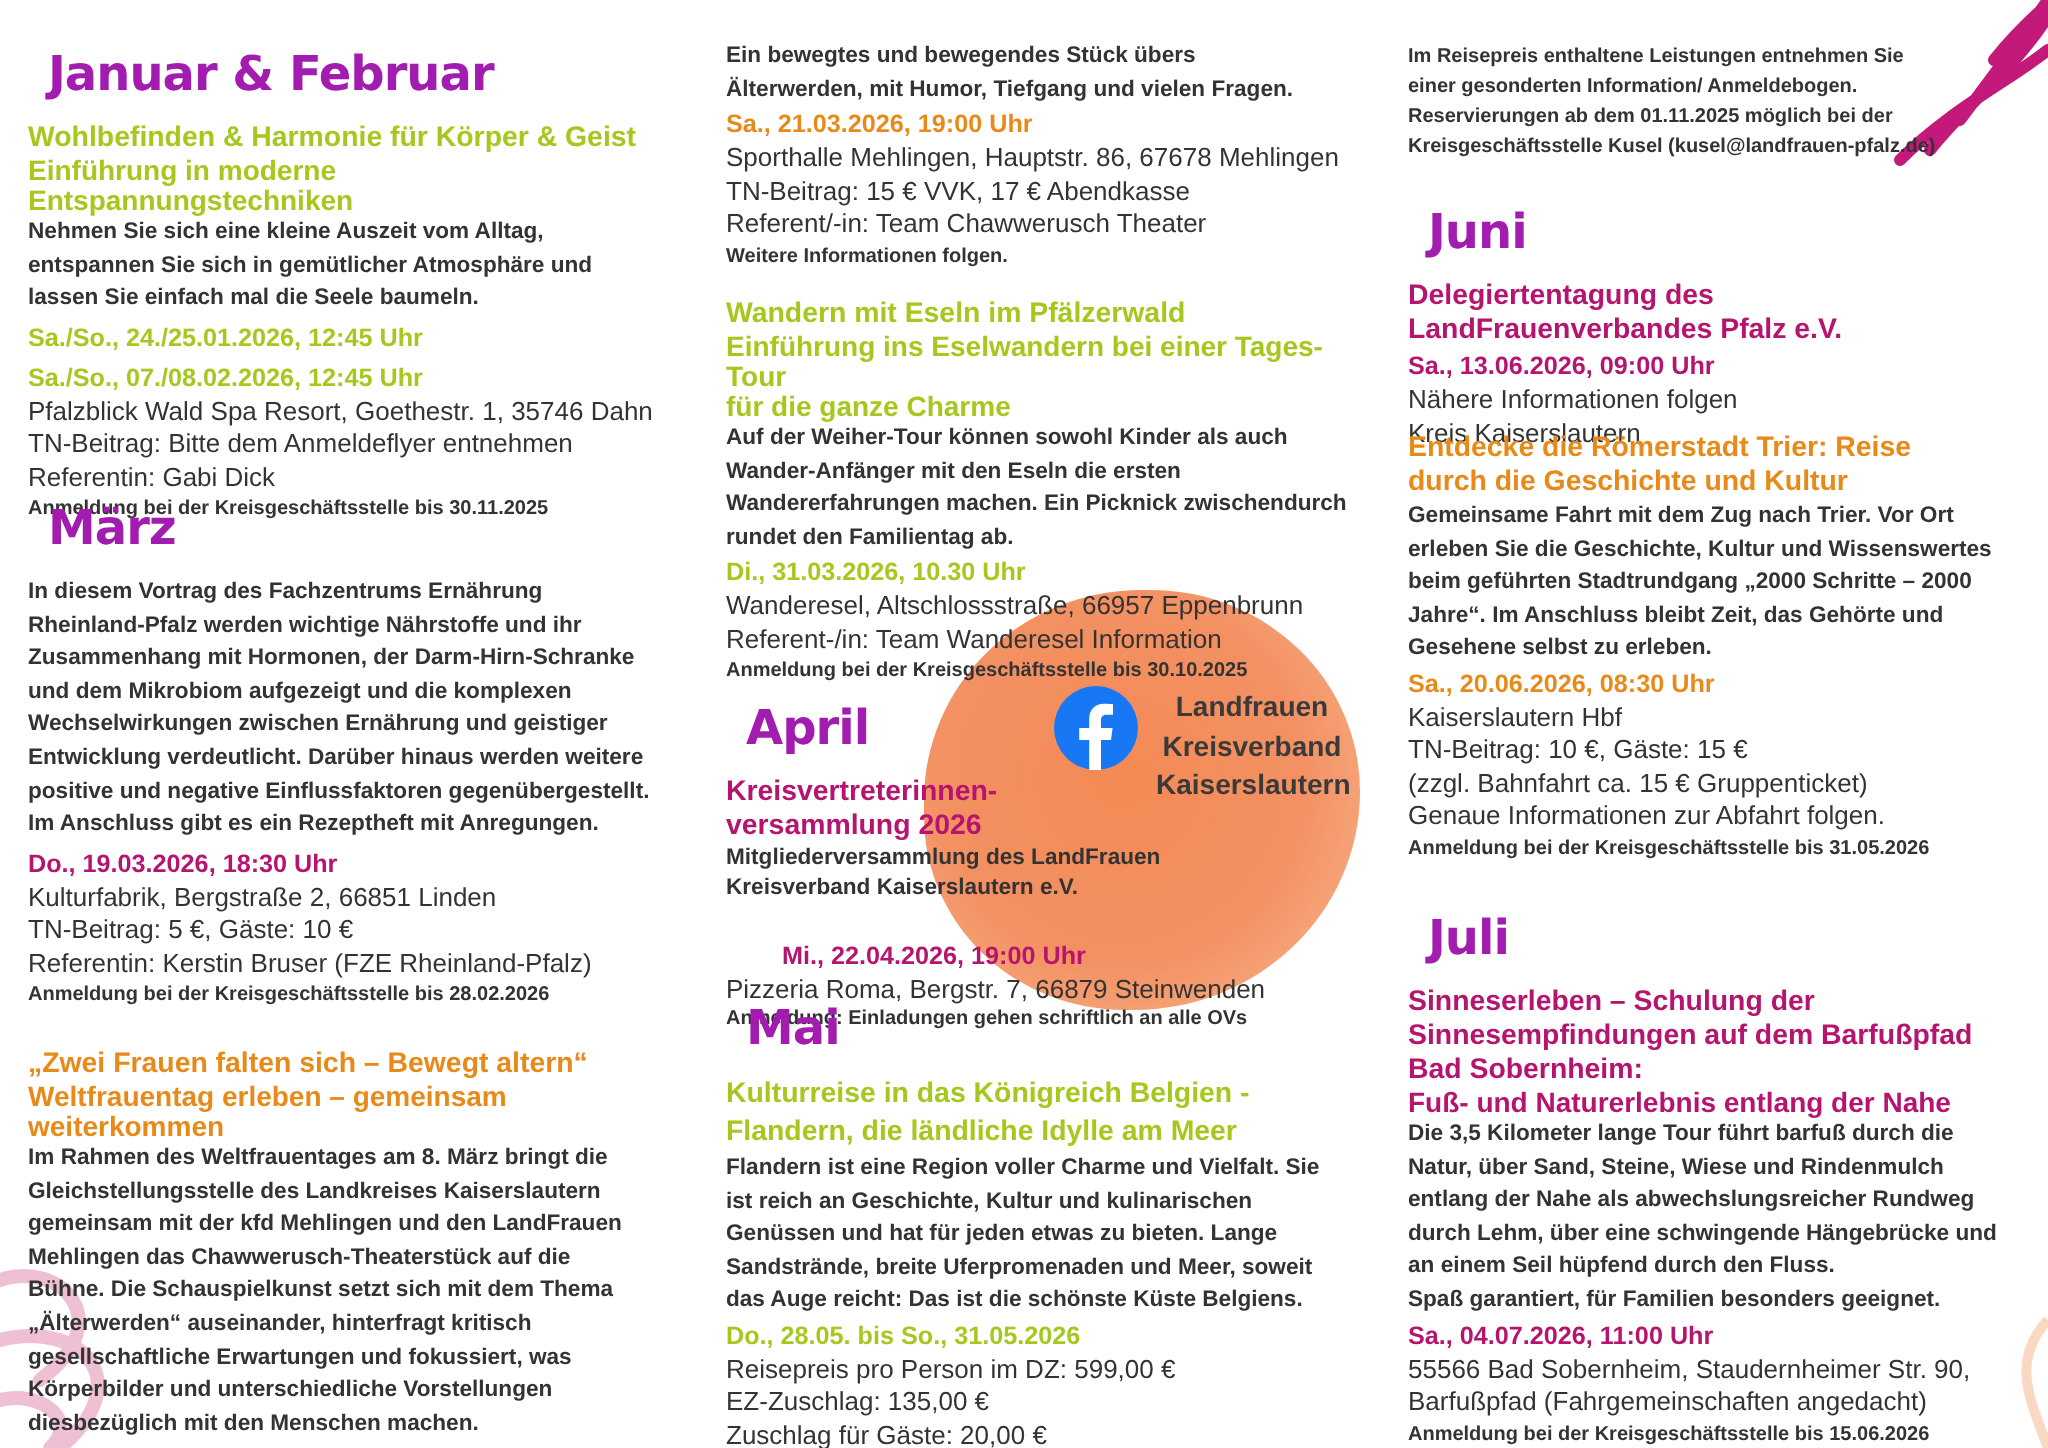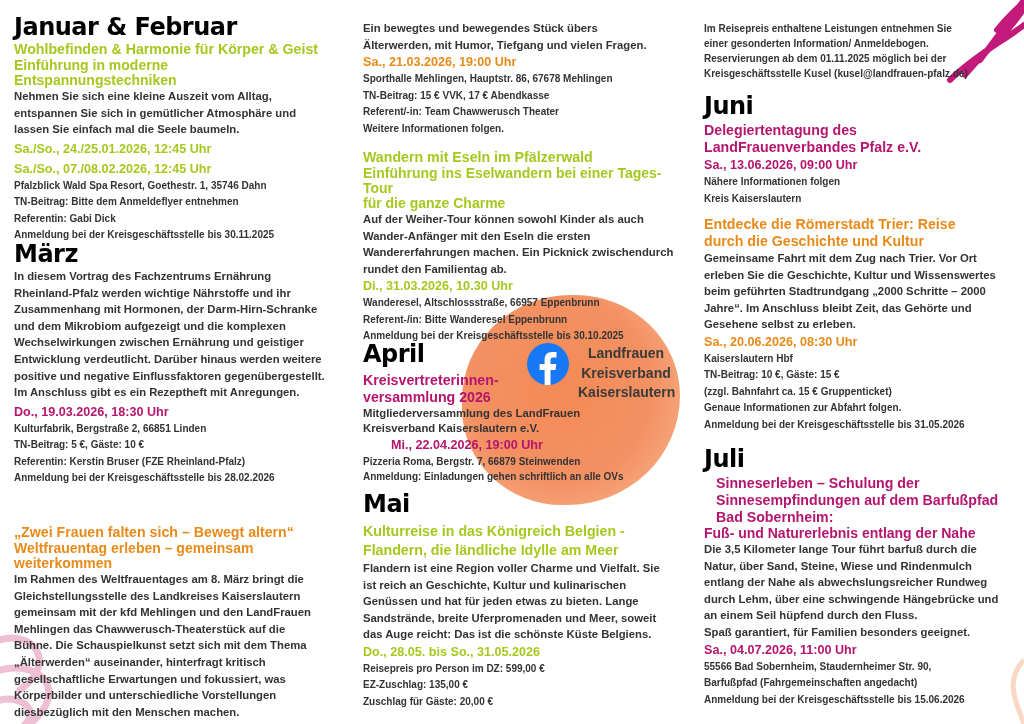--- a/index.html
+++ b/index.html
@@ -9,28 +9,28 @@
     font-family:"Liberation Sans", sans-serif;
     color:#333333;
   }
   .col { position:absolute; top:0; }
   #col1 { left:14px; width:320px; }
   #col2 { left:363px; width:320px; }
   #col3 { left:704px; width:300px; }
 
   .month {
     font-family:"DejaVu Sans", sans-serif;
-    font-weight:bold; font-size:24px; color:#000000;
-    line-height:28px; margin:0; letter-spacing:-0.5px;
+    font-weight:bold; font-size:24px; color:#a21caf;
+    line-height:28px; margin:10px; letter-spacing:-0.5px;
   }
   .title { font-weight:bold; font-size:14.2px; line-height:17px; margin:0; }
   .subtitle { font-weight:bold; font-size:14px; line-height:15px; margin:0; }
   .body { font-weight:bold; font-size:11.3px; line-height:16.6px; margin:0; color:#333; }
   .date { font-weight:bold; font-size:12.6px; line-height:17px; margin:1px 0 0 0; }
-  .info { font-weight:bold; font-size:10px; line-height:16.5px; margin:0; color:#333; }
+  .info { font-weight:normal; font-size:13px; line-height:16.5px; margin:0; color:#333; }
   .note { font-weight:bold; font-size:10px; line-height:15px; margin:0; color:#333; }
 
   .green { color:#a6c81e; }
   .magenta { color:#b5156e; }
   .orange { color:#e88a1a; }
 
   .block { position:absolute; left:0; width:100%; }
 
   
   #orange-blob {
@@ -151,35 +151,35 @@
       <span>für die ganze Charme</span>
     </p>
     <p class="body">
       <span>Auf der Weiher-Tour können sowohl Kinder als auch</span><br>
       <span>Wander-Anfänger mit den Eseln die ersten</span><br>
       <span>Wandererfahrungen machen. Ein Picknick zwischendurch</span><br>
       <span>rundet den Familientag ab.</span>
     </p>
     <p class="date green">Di., 31.03.2026, 10.30 Uhr</p>
     <p class="info">Wanderesel, Altschlossstraße, 66957 Eppenbrunn</p>
-    <p class="info">Referent-/in: Bitte Wanderesel Eppenbrunn</p>
+    <p class="info">Referent-/in: Team Wanderesel Information</p>
     <p class="note">Anmeldung bei der Kreisgeschäftsstelle bis 30.10.2025</p>
   </section>
 
   <section class="block" style="top:340px;">
     <h2 class="month">April</h2>
     <p class="title magenta" style="margin-top:4px;">
       <span>Kreisvertreterinnen-</span><br>
       <span>versammlung 2026</span>
     </p>
     <p class="body" style="line-height:15px;">
       <span>Mitgliederversammlung des LandFrauen</span><br>
       <span>Kreisverband Kaiserslautern e.V.</span>
     </p>
-    <p class="date magenta" style="margin-top:1px;padding-left:28px;">Mi., 22.04.2026, 19:00 Uhr</p>
+    <p class="date magenta" style="margin-top:18px;padding-left:28px;">Mi., 22.04.2026, 19:00 Uhr</p>
     <p class="info" style="line-height:15px;">Pizzeria Roma, Bergstr. 7, 66879 Steinwenden</p>
     <p class="note">Anmeldung: Einladungen gehen schriftlich an alle OVs</p>
   </section>
 
   <section class="block" style="top:490px;">
     <h2 class="month">Mai</h2>
     <p class="title green" style="margin-top:4px;line-height:19px;">
       <span>Kulturreise in das Königreich Belgien -</span><br>
       <span>Flandern, die ländliche Idylle am Meer</span>
     </p>
@@ -233,21 +233,21 @@
     <p class="date orange">Sa., 20.06.2026, 08:30 Uhr</p>
     <p class="info">Kaiserslautern Hbf</p>
     <p class="info">TN-Beitrag: 10 €, Gäste: 15 €</p>
     <p class="info">(zzgl. Bahnfahrt ca. 15 € Gruppenticket)</p>
     <p class="info">Genaue Informationen zur Abfahrt folgen.</p>
     <p class="note">Anmeldung bei der Kreisgeschäftsstelle bis 31.05.2026</p>
   </section>
 
   <section class="block" style="top:445px;">
     <h2 class="month">Juli</h2>
-    <p class="title magenta" style="margin-top:2px;margin-left:12px;">
+    <p class="title magenta" style="margin-top:2px;">
       <span>Sinneserleben – Schulung der</span><br>
       <span>Sinnesempfindungen auf dem Barfußpfad</span><br>
       <span>Bad Sobernheim:</span>
     </p>
     <p class="subtitle magenta">Fuß- und Naturerlebnis entlang der Nahe</p>
     <p class="body">
       <span>Die 3,5 Kilometer lange Tour führt barfuß durch die</span><br>
       <span>Natur, über Sand, Steine, Wiese und Rindenmulch</span><br>
       <span>entlang der Nahe als abwechslungsreicher Rundweg</span><br>
       <span>durch Lehm, über eine schwingende Hängebrücke und</span><br>

